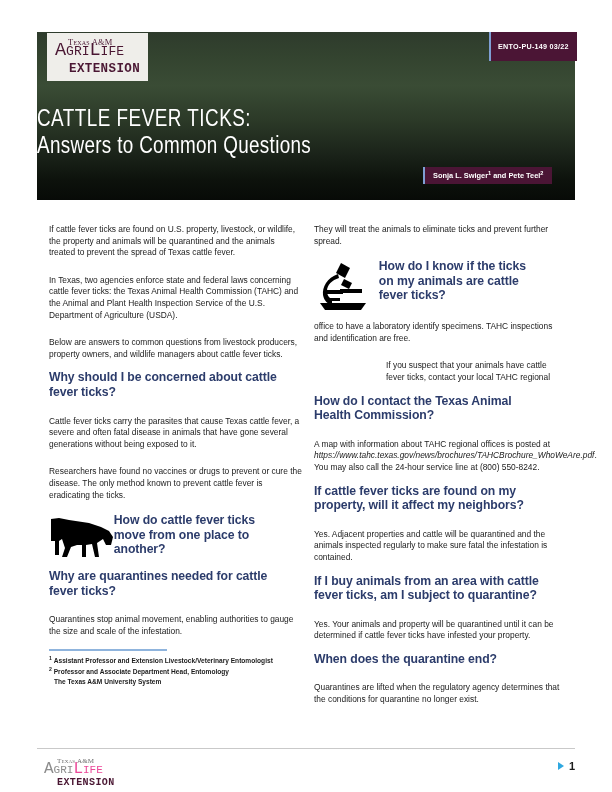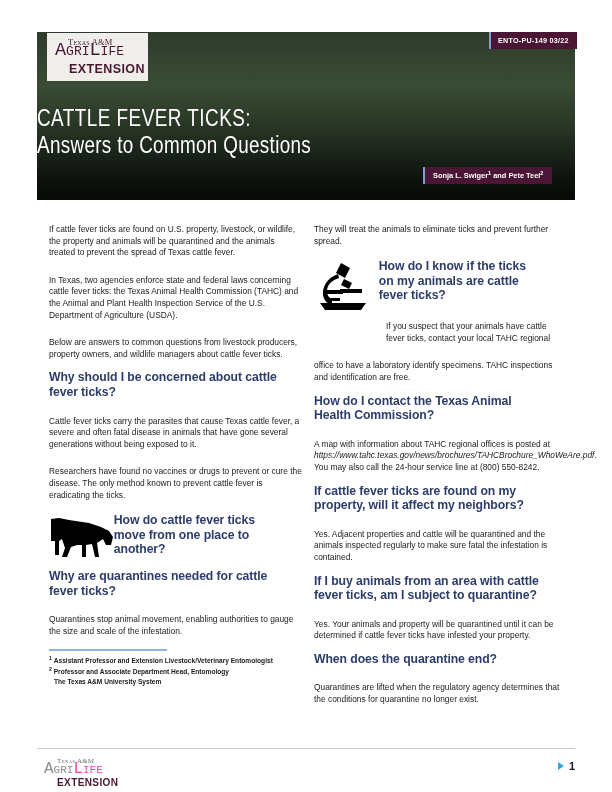--- a/index.html
+++ b/index.html
@@ -67,33 +67,33 @@
     font-variant: small-caps;
     font-size: 18.5px;
     line-height: 1;
     color: #4a1733;
     white-space: nowrap;
   }
   .logo-ext {
     position: absolute;
     left: 22px;
     top: 29px;
-    font-family: Liberation Sans, sans-serif;
+    font-family: Liberation Mono, monospace;
     font-weight: bold;
     font-size: 12.5px;
     letter-spacing: .4px;
     color: #4a1733;
     white-space: nowrap;
   }
 
   .pub-badge {
     position: absolute;
     left: 489px;
     top: 32px;
-    height: 17px;
+    height: 29px;
     background: #4b1535;
     border-left: 2px solid #7f9fd4;
     color: #ffffff;
     font-size: 7.2px;
     font-weight: bold;
     letter-spacing: .25px;
     display: flex;
     align-items: center;
     padding: 0 8px 0 7px;
     z-index: 6;
@@ -327,22 +327,22 @@
         <path fill="#000000" d="M24,13 C13,17 8,26 9,34 C10,40 14,43 18,44
           L18,38 C15,37 13,34 13,30 C13,24 18,19 25,17 Z"></path>
         <rect fill="#000000" x="10" y="29" width="19" height="4"></rect>
         <rect fill="#000000" x="26" y="28" width="22" height="4"></rect>
         <rect fill="#000000" x="14" y="37" width="12" height="3"></rect>
         <path fill="#000000" d="M6,42 L52,42 L47,49 L11,49 Z"></path>
       </svg>
     </span>
     <h2 class="q">How do I know if the ticks on my animals are cattle fever ticks?</h2>
   </div>
+  <p class="body">office to have a laboratory identify specimens. TAHC inspections and identification are free.</p>
   <p class="body indent-2" style="margin-bottom:0">If you suspect that your animals have cattle fever ticks, contact your local TAHC regional</p>
-  <p class="body">office to have a laboratory identify specimens. TAHC inspections and identification are free.</p>
 
   <h2 class="q">How do I contact the Texas Animal Health Commission?</h2>
   <p class="body"><span>A map with information about TAHC regional offices is posted at </span><i>https://www.tahc.texas.gov/news/brochures/TAHCBrochure_WhoWeAre.pdf</i><span>. You may also call the 24-hour service line at (800) 550-8242.</span></p>
 
   <h2 class="q">If cattle fever ticks are found on my property, will it affect my neighbors?</h2>
   <p class="body">Yes. Adjacent properties and cattle will be quarantined and the animals inspected regularly to make sure fatal the infestation is contained.</p>
 
   <h2 class="q">If I buy animals from an area with cattle fever ticks, am I subject to quarantine?</h2>
   <p class="body">Yes. Your animals and property will be quarantined until it can be determined if cattle fever ticks have infested your property.</p>
 

